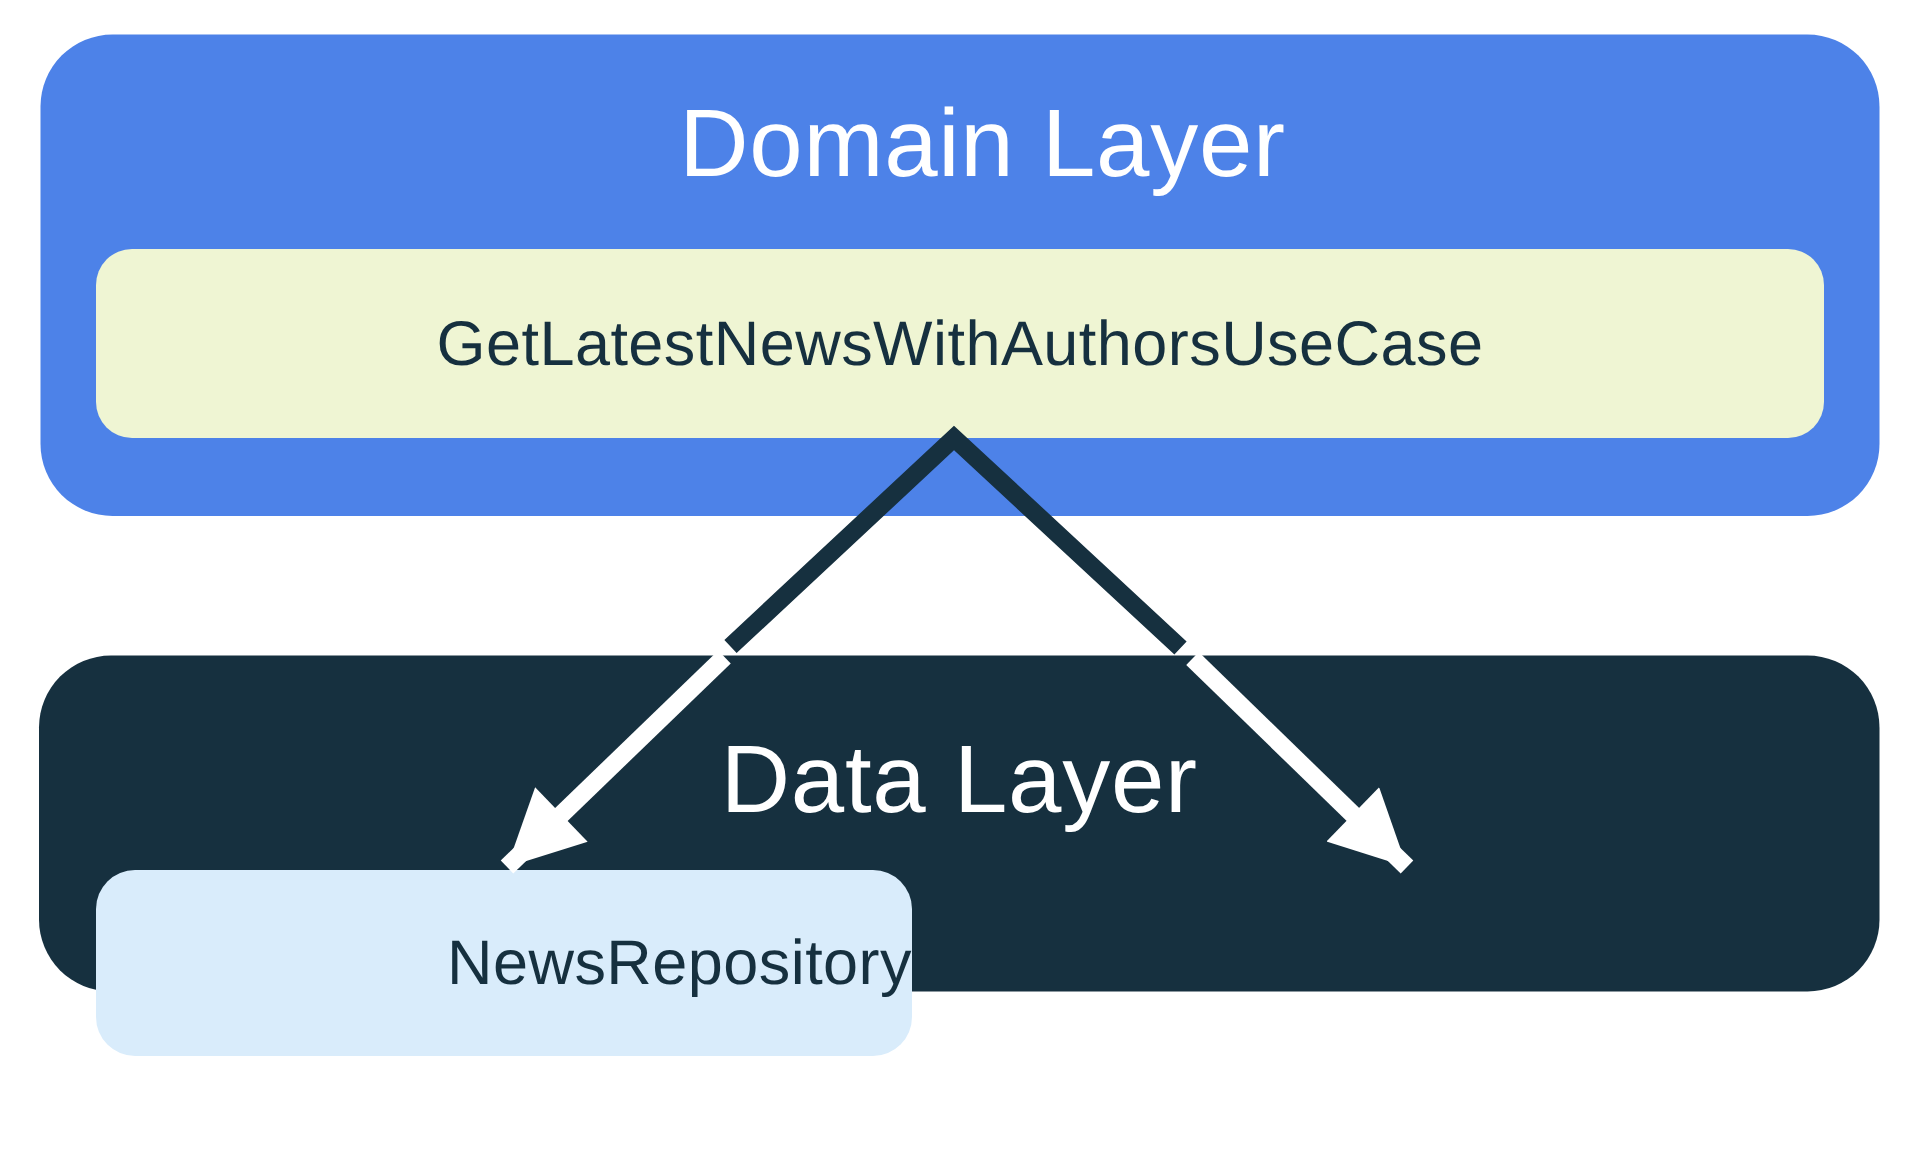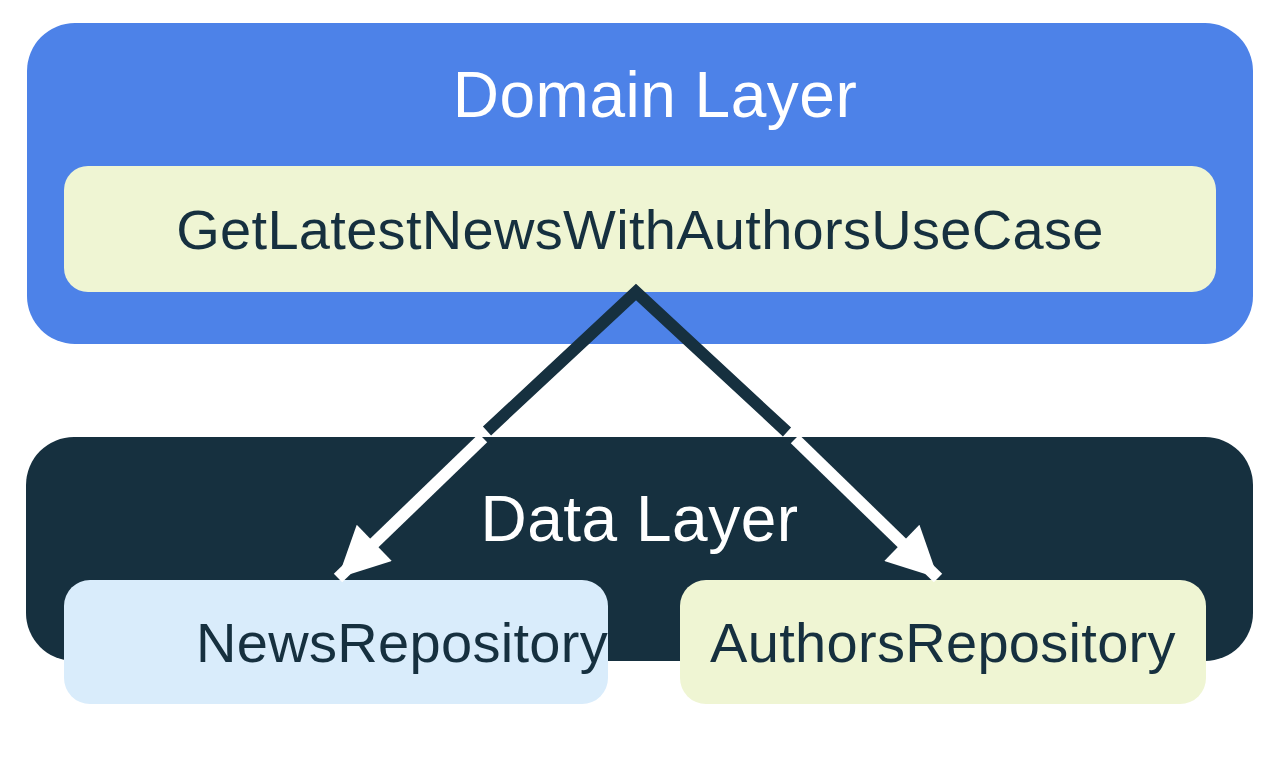--- a/index.html
+++ b/index.html
@@ -57,21 +57,21 @@
     letter-spacing: 0.5px;
   }
   .domain-layer .layer-title { top: 40px; padding-left: 30px; }
   .data-layer .layer-title { top: 50px; }
   .node {
     position: absolute;
     display: flex;
     align-items: center;
     justify-content: center;
     color: var(--box-text);
-    font-size: 56px;
+    font-size: 42px;
     font-weight: 400;
     letter-spacing: 0.3px;
   }
   .use-case-box {
     left: 37px;
     top: 143px;
     width: 1152px;
     height: 126px;
     border-radius: 24px;
     background: var(--use-case-bg);
@@ -112,23 +112,20 @@
     <div class="node use-case-box">
       <span>GetLatestNewsWithAuthorsUseCase</span>
     </div>
   </div>
 
   <div class="layer data-layer">
     <div class="layer-title">Data Layer</div>
     <div class="node news-box">
       <span>NewsRepository</span>
     </div>
-    <div class="node authors-box">
-      <span>AuthorsRepository</span>
-    </div>
   </div>
 
   <svg class="arrows" viewBox="0 0 1280 775">
     <defs>
       <marker id="arrowhead" viewBox="0 0 10 10" refX="10" refY="5" markerWidth="4.6" markerHeight="4.2" orient="auto">
         <path d="M 0 0 L 10 5 L 0 10 z" style="fill: var(--arrow-light, #FFFFFF);"></path>
       </marker>
     </defs>
 
     <path d="M 487 431 L 636 292 L 787 432" fill="none" style="stroke: var(--arrow-dark, #16303F);" stroke-width="12" stroke-linejoin="miter"></path>

